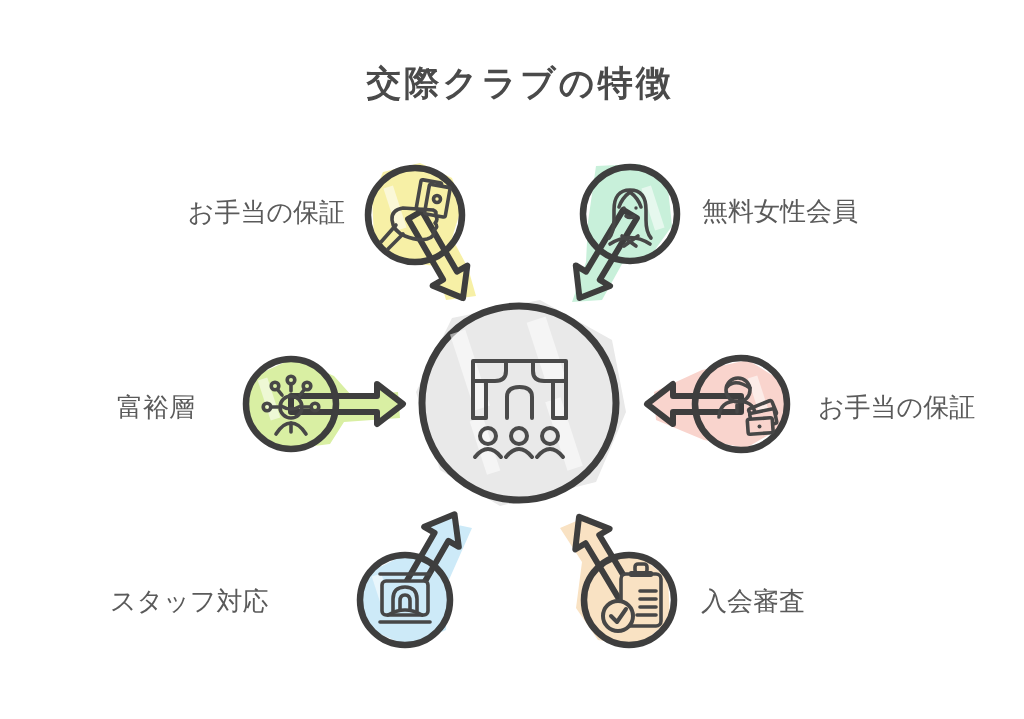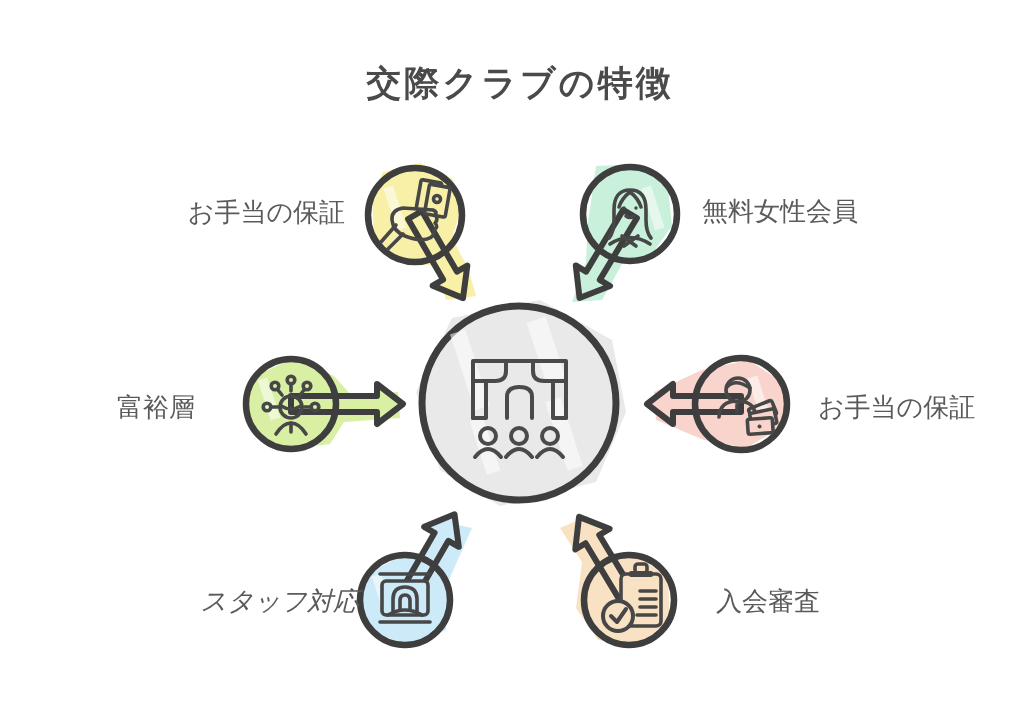--- a/index.html
+++ b/index.html
@@ -12,22 +12,22 @@
     font-size:35px;font-weight:bold;color:#4a4a4a;letter-spacing:3px;
   }
   .diagram-svg{position:absolute;top:0;left:0;}
   .label{
     position:absolute;font-size:26px;color:#5a5a5a;line-height:1.2;white-space:nowrap;
   }
   .lbl-tl{top:197px;left:100px;width:245px;text-align:right;}
   .lbl-tr{top:196px;left:702px;}
   .lbl-l {top:392px;left:80px;width:152px;text-align:center;}
   .lbl-r {top:392px;left:818px;}
-  .lbl-bl{top:586px;left:124px;width:235px;text-align:right;font-style:italic;}
-  .lbl-br{top:586px;left:716px;}
+  .lbl-bl{top:586px;left:110px;width:235px;}
+  .lbl-br{top:586px;left:701px;}
 
   .ring{fill:none;stroke:#3e3e3e;stroke-width:6.5;}
   .ring-center{stroke:#3e3e3e;stroke-width:7;}
   .arrow{stroke:#3e3e3e;stroke-width:6;stroke-linejoin:round;stroke-linecap:round;}
   .icon{stroke:#474747;stroke-width:3.6;fill:none;stroke-linecap:round;stroke-linejoin:round;}
   .center-icon{stroke:#4a4a4a;stroke-width:4;fill:none;stroke-linecap:round;stroke-linejoin:round;}
   .streak{fill:#ffffff;opacity:0.55;}
 </style>
 </head>
 <body>

